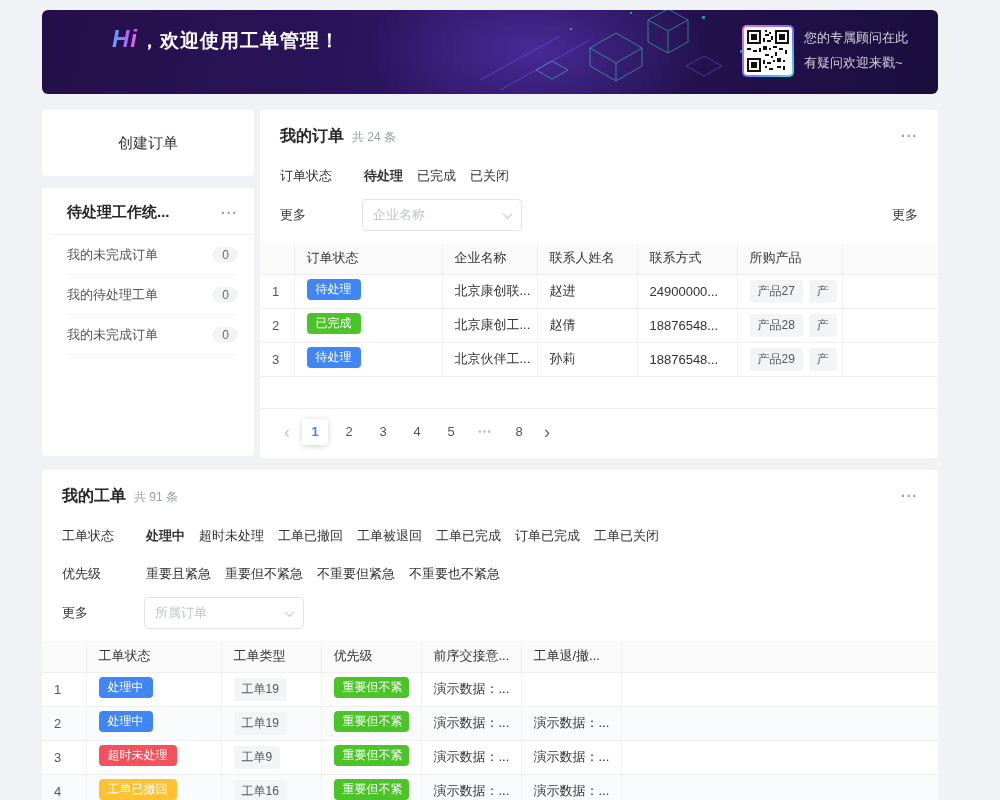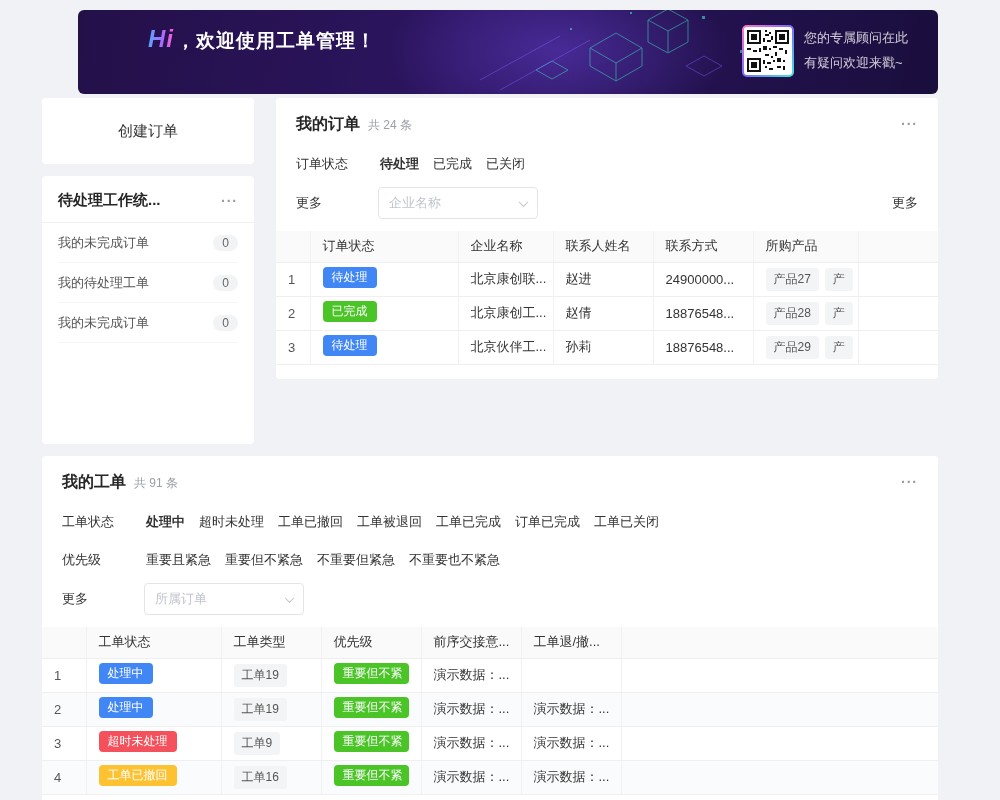--- a/index.html
+++ b/index.html
@@ -8,56 +8,55 @@
     font-family: "Liberation Sans", "DejaVu Sans", sans-serif;
     background: #f0f2f5;
     overflow: hidden;
   }
   .page { width: 1000px; height: 800px; padding: 10px 62px 0 42px; overflow: hidden; }
 
   
   .banner {
     position: relative; height: 84px; border-radius: 6px; overflow: hidden;
     background: linear-gradient(100deg, #241049 0%, #2c1560 45%, #1a0e3d 100%);
-    margin-left: 36px;
   }
   .banner::before {
     content: ""; position: absolute; left: 36%; top: -50px; width: 340px; height: 180px;
     background: radial-gradient(closest-side, rgba(110,70,225,0.45), transparent);
   }
   .banner-text { position: absolute; left: 70px; top: 15px; z-index: 2; }
   .banner-title { font-size: 19px; font-weight: 700; color: #ffffff; letter-spacing: 1px; }
   .hi {
     font-size: 24px; font-weight: 800; font-style: italic; margin-right: 2px;
     background: linear-gradient(90deg, #58a6ff, #a56bff 55%, #ff5fd0);
     -webkit-background-clip: text; background-clip: text; color: transparent;
   }
   .banner-sub { margin-top: 9px; margin-left: 3px; font-size: 11px; color: rgba(255,255,255,0.55); letter-spacing: 0.5px; }
   .banner-deco { position: absolute; right: 178px; top: 0; height: 84px; width: 320px; z-index: 1; }
   .banner-right { position: absolute; right: 30px; top: 15px; display: flex; align-items: center; gap: 10px; z-index: 2; }
   .qr-wrap { padding: 2px; border-radius: 5px; background: linear-gradient(135deg, #ff77c0, #7a6bff 50%, #43e8d8); }
   .qr-inner { background: #fff; border-radius: 3px; padding: 3px; display: flex; }
   .qr-caption { font-size: 13px; color: rgba(255,255,255,0.78); line-height: 1.9; }
 
   
-  .main { display: flex; gap: 22px; margin-top: 4px; }
+  .main { display: flex; gap: 6px; margin-top: 16px; }
   .left-col { width: 212px; flex: none; }
   .card { background: #fff; border-radius: 4px; }
   .create-card { height: 66px; display: flex; align-items: center; justify-content: center;
     font-size: 15px; color: #333; cursor: pointer; margin-bottom: 12px; }
-  .stats-card { height: 268px; overflow: hidden; }
+  .stats-card { height: 268px; overflow: hidden; padding-left: 9px; }
   .card-head { display: flex; align-items: center; padding: 15px 16px 12px; border-bottom: 1px solid #f0f0f0; }
   .card-title { font-size: 15px; font-weight: 700; color: #262626; }
   .more-dots { margin-left: auto; color: #999; font-weight: 700; letter-spacing: 1px; font-size: 14px; cursor: pointer; }
   .stat-item { display: flex; align-items: center; justify-content: space-between;
     margin: 0 16px; height: 40px; border-bottom: 1px solid #f5f6f7; font-size: 13px; color: #555; cursor: pointer; }
   .stat-count { background: #f2f3f5; border-radius: 10px; padding: 1px 9px; font-size: 12px; color: #666; }
 
   
-  .orders-panel { flex: 1; height: 281px; overflow: hidden; }
+  .orders-panel { flex: 1; height: 348px; overflow: hidden; }
   .tickets-panel { margin-top: 12px; height: 360px; overflow: hidden; }
   .panel-head { display: flex; align-items: baseline; padding: 16px 20px 0; }
   .panel-title { font-size: 16px; font-weight: 700; color: #262626; }
   .panel-count { font-size: 12px; color: #9aa0a6; margin-left: 8px; }
   .filter-row { display: flex; align-items: center; gap: 14px; padding: 20px 20px 0; font-size: 13px; color: #333; }
   .filter-label { width: 70px; flex: none; color: #333; }
   .filter-opt { cursor: pointer; color: #333; }
   .filter-opt.selected { font-weight: 700; }
   .more-row { display: flex; align-items: center; gap: 12px; padding: 14px 20px 12px; font-size: 13px; }
   .select { display: flex; align-items: center; justify-content: space-between; width: 160px; height: 32px;

